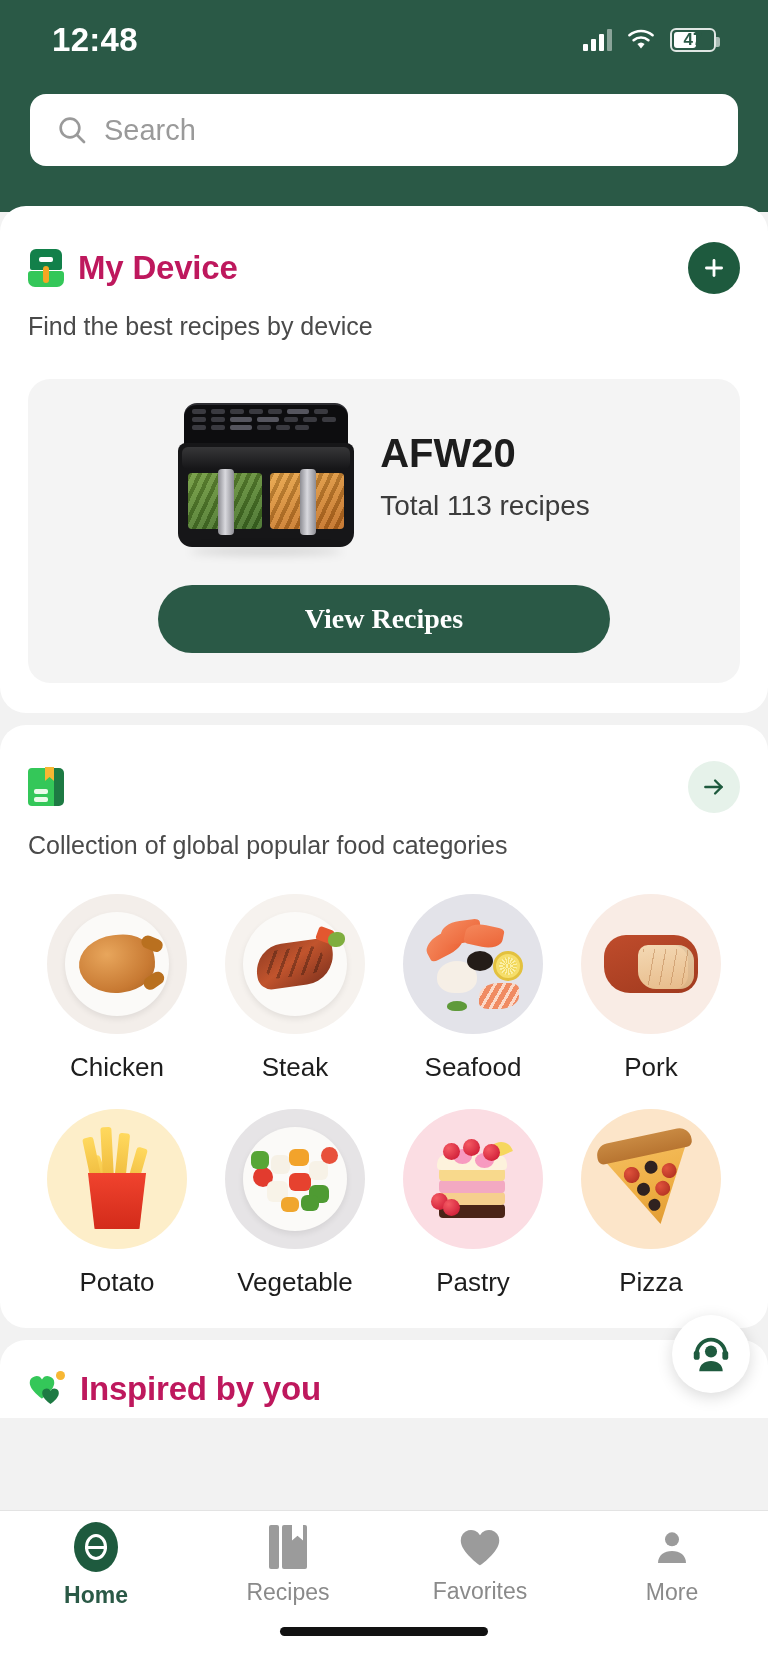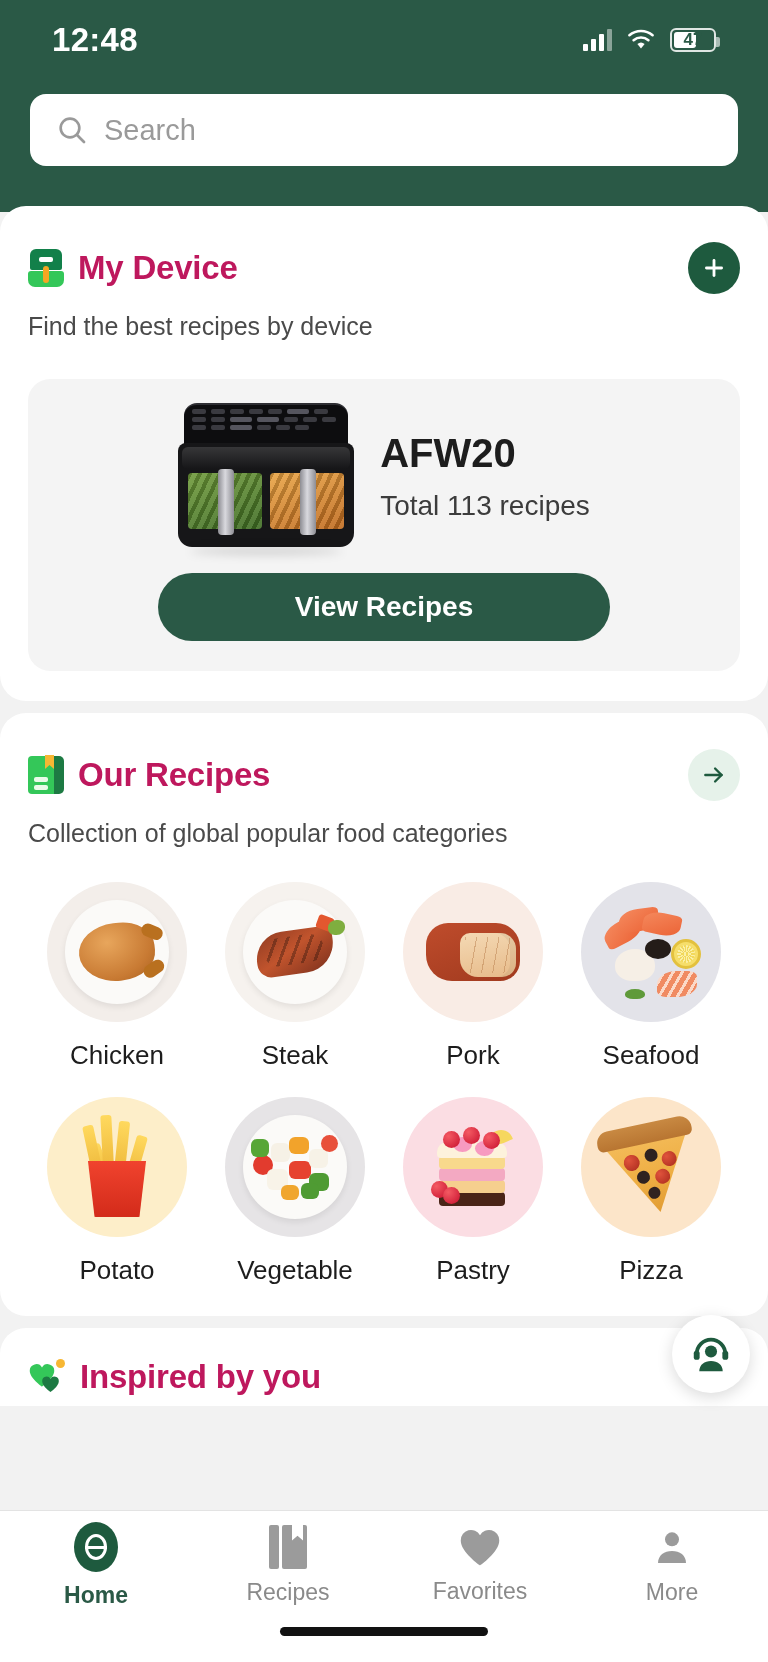--- a/index.html
+++ b/index.html
@@ -217,26 +217,26 @@
   .fryer .h-right{ left:122px; }
   .fryer .shadow{
     position:absolute; left:12px; top:146px; width:152px; height:8px;
     background:rgba(0,0,0,.14); filter:blur(5px); border-radius:50%;
   }
 
   .device-name{ font-size:40px; font-weight:700; color:#1d1d1d; }
   .device-total{ font-size:28px; color:#3c3c3c; margin-top:14px; }
 
   .view-btn{
-    margin:22px auto 0 auto;
+    margin:34px auto 0 auto;
     display:block;
     width:452px; height:68px;
     background:#2a5946; color:#fff;
     border:none; border-radius:34px;
-    font-family:Liberation Sans, sans-serif; font-size:28px; font-weight:700;
+    font-family:Liberation Serif, serif; font-size:28px; font-weight:700;
     cursor:pointer;
   }
 
   
   .cat-grid{
     margin-top:34px;
     display:grid; grid-template-columns:repeat(4,1fr);
     row-gap:26px;
   }
   .cat{ display:flex; flex-direction:column; align-items:center; gap:18px; }
@@ -522,21 +522,20 @@
   <div class="card">
     <div class="sec-head">
       <div class="sec-title-wrap">
         <div class="ic-book">
           <div class="spine"></div>
             <div class="body"></div>
           <div class="line l1"></div>
             <div class="line l2"></div>
             <div class="mark"></div>
         </div>
-        <div class="sec-title">Our Recipes</div>
       </div>
       <div class="btn-circle-light">
         <svg width="26" height="26" viewBox="0 0 24 24">
           <line x1="4" y1="12" x2="19" y2="12" stroke="#1e5a3e" stroke-width="2.2" stroke-linecap="round"></line>
           <polyline points="13,6 19,12 13,18" stroke="#1e5a3e" stroke-width="2.2" fill="none" stroke-linecap="round" stroke-linejoin="round"></polyline>
         </svg>
       </div>
     </div>
     <div class="sec-sub">Collection of global popular food categories</div>
 
@@ -553,45 +552,45 @@
       <div class="cat">
         <div class="cat-circle" style="background: rgb(246, 242, 238);">
           <div class="plate"></div>
           <div class="steak"></div>
           <div class="steak-garn">
               <div class="tom"></div>
               <div class="grn"></div>
             </div>
         </div>
         <div class="cat-label">Steak</div>
-      </div>
-
-      <div class="cat">
-        <div class="cat-circle" style="background: rgb(249, 236, 229);">
-          <div class="pork">
-              <div class="slices"></div>
-            </div>
-        </div>
-        <div class="cat-label">Pork</div>
       </div>
 
       <div class="cat">
         <div class="cat-circle" style="background: rgb(227, 227, 233);">
           <div class="seafood">
             <div class="shrimp s1"></div>
               <div class="shrimp s2"></div>
               <div class="shrimp s3"></div>
             <div class="scallop"></div>
               <div class="caviar"></div>
             <div class="lemon"></div>
               <div class="salmon"></div>
               <div class="parsley"></div>
           </div>
         </div>
         <div class="cat-label">Seafood</div>
+      </div>
+
+      <div class="cat">
+        <div class="cat-circle" style="background: rgb(249, 236, 229);">
+          <div class="pork">
+              <div class="slices"></div>
+            </div>
+        </div>
+        <div class="cat-label">Pork</div>
       </div>
 
       <div class="cat">
         <div class="cat-circle" style="background: rgb(253, 238, 201);">
           <div class="fries">
             <div class="stick f5"></div>
               <div class="stick f1"></div>
               <div class="stick f2"></div>
             <div class="stick f3"></div>
               <div class="stick f4"></div>

